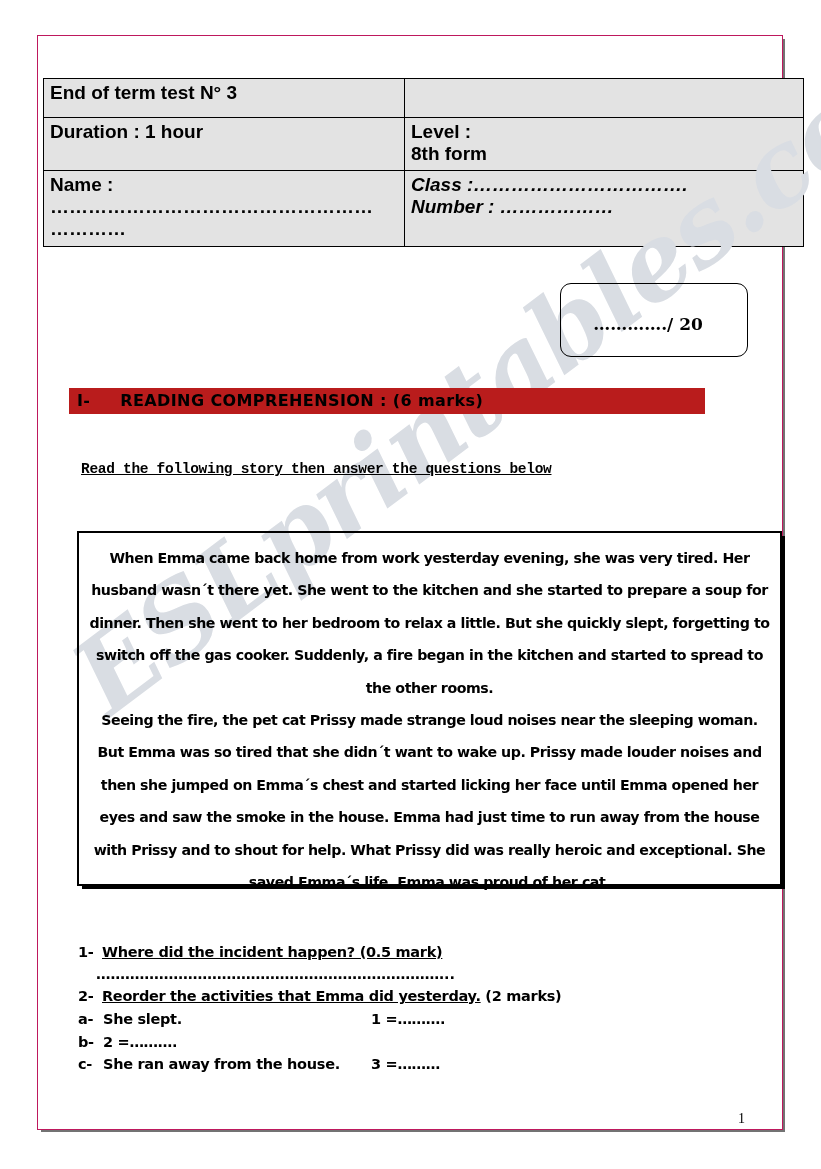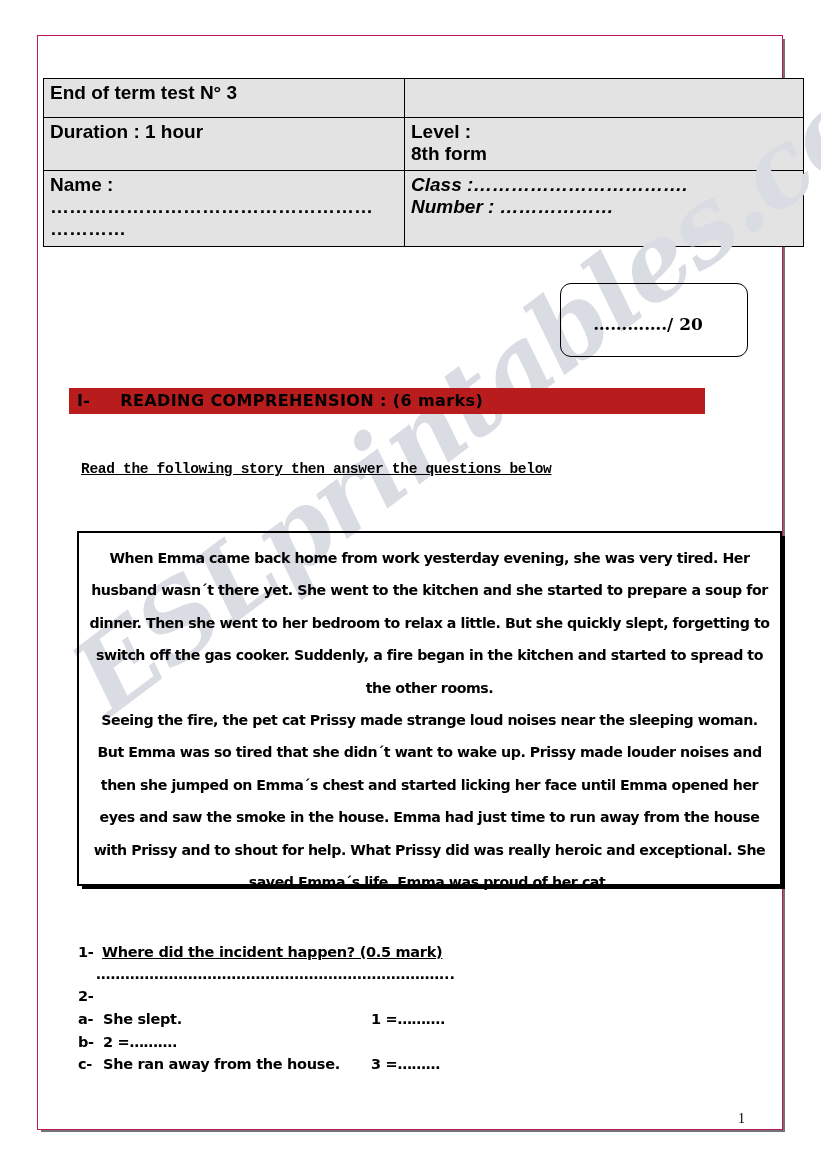--- a/index.html
+++ b/index.html
@@ -297,20 +297,21 @@
   <div id="questions">
 
     <div class="q-row">
       <span class="q-num">1-</span>
       <span class="q-underline">Where did the incident happen? (0.5 mark)</span>
     </div>
     <div class="answer-dots">………………………………………………………………..</div>
 
     <div class="q-row">
       <span class="q-num">2-</span>
+      <span><span class="q-underline">Reorder the activities that Emma did yesterday.</span><span> (2 marks)</span></span>
     </div>
 
     <div class="reorder-list">
       <div class="reorder-row">
         <span class="reorder-label">a-</span>
         <span class="reorder-text">She slept.</span>
         <span class="reorder-slot">1 =……….</span>
       </div>
       <div class="reorder-row">
         <span class="reorder-label">b-</span>

